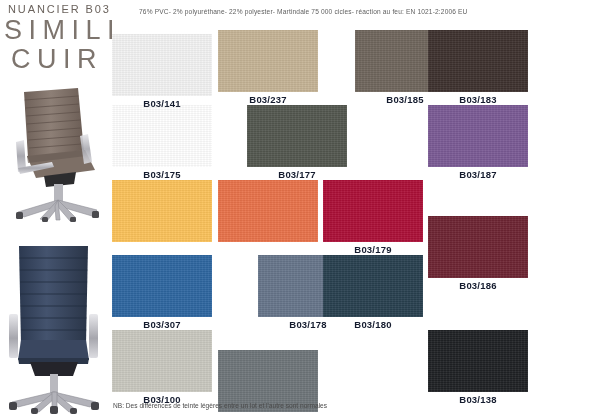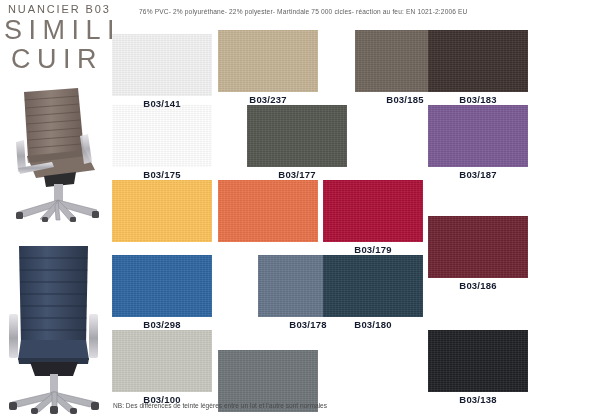--- a/index.html
+++ b/index.html
@@ -280,21 +280,21 @@
     <div class="cell" style="left: 211px; top: 150px;">
       <div class="swatch" style="width: 100px; height: 62px; background: rgb(172, 15, 55);"></div>
       <div class="caption">B03/179</div>
     </div>
     <div class="cell" style="left: 316px; top: 150px; margin-top: 36px;">
       <div class="swatch" style="width: 100px; height: 62px; background: rgb(109, 36, 50);"></div>
       <div class="caption">B03/186</div>
     </div>
     <div class="cell" style="left: 0px; top: 225px;">
       <div class="swatch" style="width: 100px; height: 62px; background: rgb(46, 102, 160);"></div>
-      <div class="caption">B03/298</div>
+      <div class="caption">B03/307</div>
     </div>
     <div class="cell" style="left: 106px; top: 225px; padding-left: 40px;">
       <div class="swatch" style="width: 100px; height: 62px; background: rgb(102, 117, 138);"></div>
       <div class="caption">B03/178</div>
     </div>
     <div class="cell" style="left: 211px; top: 225px;">
       <div class="swatch" style="width: 100px; height: 62px; background: rgb(40, 64, 79);"></div>
       <div class="caption">B03/180</div>
     </div>
     <div class="cell" style="left: 316px; top: 225px;">

